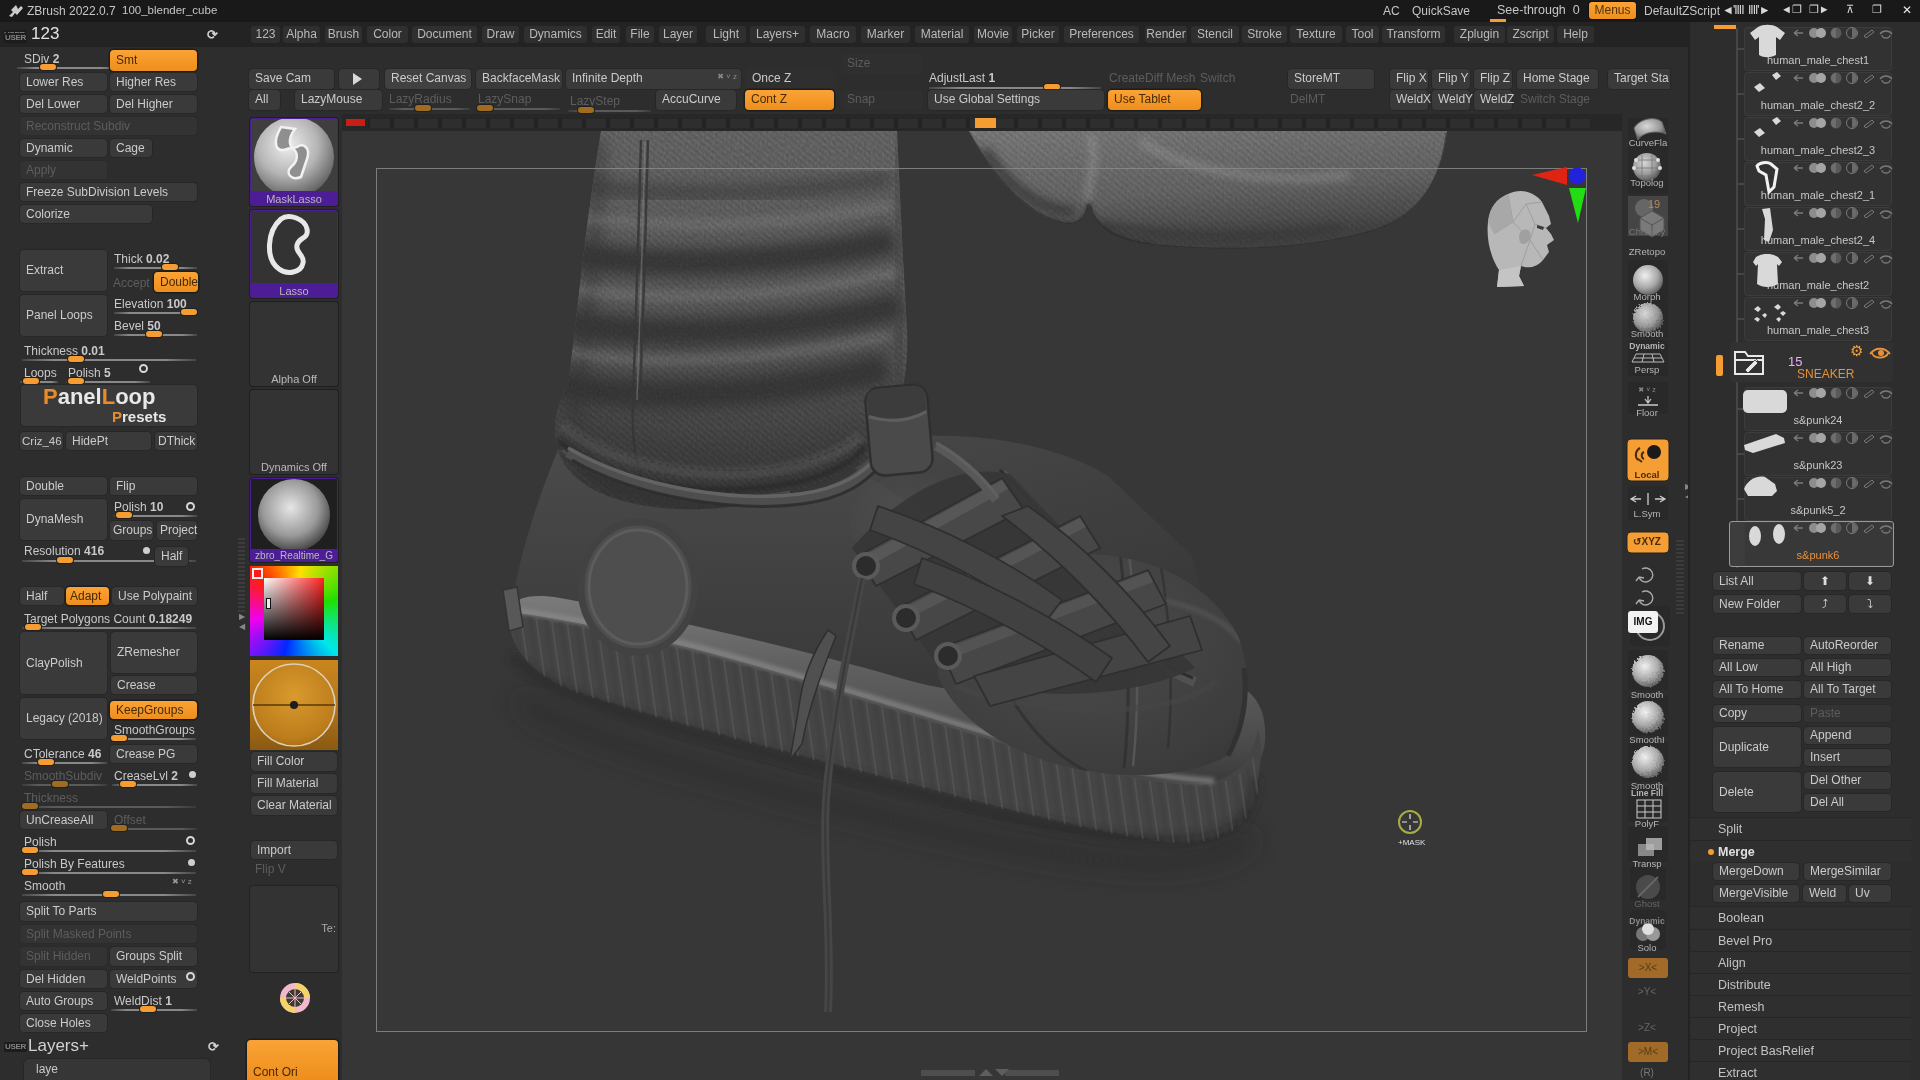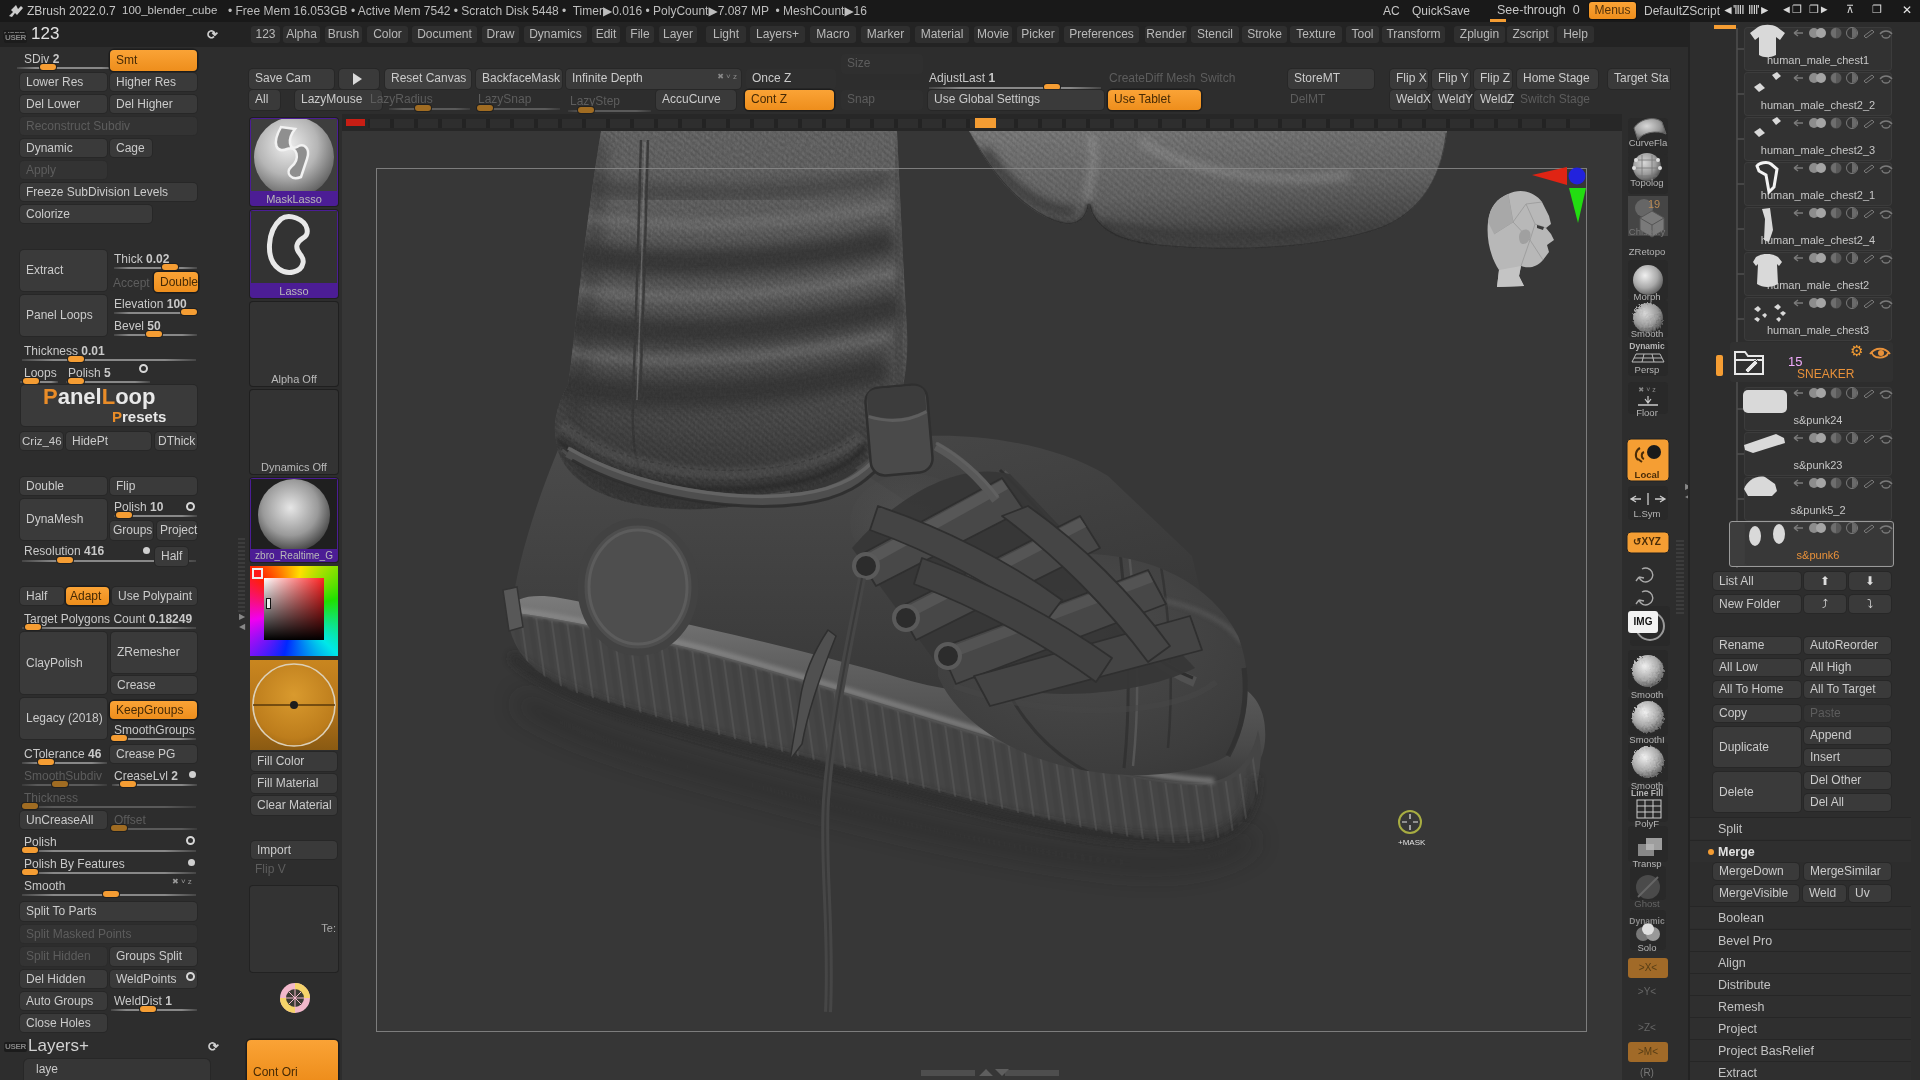--- a/index.html
+++ b/index.html
@@ -29,21 +29,20 @@
 .sicon{position:absolute;left:1622px;width:50px;text-align:center;color:#b5b5b5;font-size:9.5px;}
 </style></head>
 <body>
 
 <div id="titlebar">
  <svg class="abs" style="left:8px;top:3px" width="16" height="16" viewBox="0 0 16 16">
       <path d="M1,13 L5,9 L3,7 L8,2 L10,6 L13,3 L15,5 L9,12 L7,10 L4,14 Z" fill="#cccccc"></path>
     </svg>
  <span class="abs" style="left:27px;top:4px;font-size:12px">ZBrush 2022.0.7</span>
  <span class="abs" style="left:122px;top:4px;font-size:11.5px">100_blender_cube</span>
- <span class="abs" style="left:228px;top:4px;color:#bdbdbd">• Free Mem 16.053GB • Active Mem 7542 • Scratch Disk 5448 •&nbsp; Timer▶0.016 • PolyCount▶7.087 MP &nbsp;• MeshCount▶16</span>
  <span class="abs" style="left:1383px;top:4px">AC</span>
  <span class="abs" style="left:1412px;top:4px">QuickSave</span>
  <span class="abs" style="left:1497px;top:3px;font-size:12.5px">See-through&nbsp; 0</span>
  <div class="abs" style="left:1490px;top:19px;width:16px;height:4px;background:#f59d33"></div>
  <div class="abs" style="left:1589px;top:2px;width:47px;height:17px;background:linear-gradient(#faa336,#ee8e1c);border-radius:3px;color:#53320a;text-align:center;line-height:17px;box-shadow:0 0 0 1px #111">Menus</div>
  <span class="abs" style="left:1644px;top:4px">DefaultZScript</span>
  <span class="abs" style="left:1722px;top:3px;color:#d8d8d8;letter-spacing:-1px">◄'IIII</span>
  <span class="abs" style="left:1748px;top:3px;color:#d8d8d8;letter-spacing:-1px">IIII'►</span>
  <span class="abs" style="left:1781px;top:3px;color:#d8d8d8;font-size:11px">◄❐</span>
  <span class="abs" style="left:1809px;top:3px;color:#d8d8d8;font-size:11px">❐►</span>
@@ -101,21 +100,21 @@
  <div class="lbd" style="left:1109px;top:71px">CreateDiff Mesh</div>
  <div class="lbd" style="left:1200px;top:71px">Switch</div>
  <div class="b" style="left:1288px;top:69px;width:86px;height:20px">StoreMT</div>
  <div class="b" style="left:1390px;top:69px;width:38px;height:20px">Flip X</div>
  <div class="b" style="left:1432px;top:69px;width:38px;height:20px">Flip Y</div>
  <div class="b" style="left:1474px;top:69px;width:38px;height:20px">Flip Z</div>
  <div class="b" style="left:1517px;top:69px;width:81px;height:20px">Home Stage</div>
  <div class="b" style="left:1608px;top:69px;width:62px;height:20px;border-radius:4px 0 0 4px">Target Sta</div>
  <div class="b" style="left:249px;top:90px;width:31px;height:20px">All</div>
  <div class="b" style="left:295px;top:90px;width:87px;height:20px">LazyMouse</div>
- <div class="lbd" style="left:370px;top:92px">LazyRadius</div>
+ <div class="lbd" style="left:389px;top:92px">LazyRadius</div>
  <div class="trackd" style="left:389px;top:108px;width:81px"></div>
  <div class="thd" style="left:415px;top:105px"></div>
  <div class="lbd" style="left:478px;top:92px">LazySnap</div>
  <div class="trackd" style="left:477px;top:108px;width:83px"></div>
  <div class="thd" style="left:477px;top:105px"></div>
  <div class="lbd" style="left:570px;top:94px">LazyStep</div>
  <div class="trackd" style="left:568px;top:110px;width:83px"></div>
  <div class="thd" style="left:578px;top:107px"></div>
  <div class="b" style="left:656px;top:90px;width:80px;height:20px">AccuCurve</div>
  <div class="bo" style="left:745px;top:90px;width:89px;height:20px">Cont Z</div>

